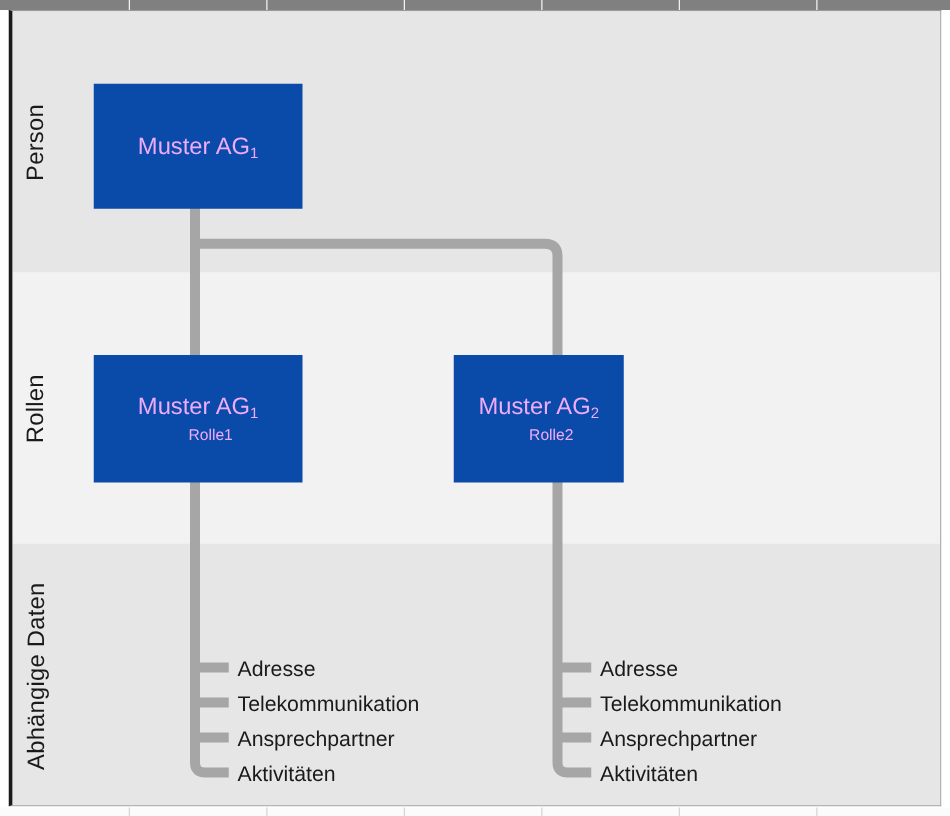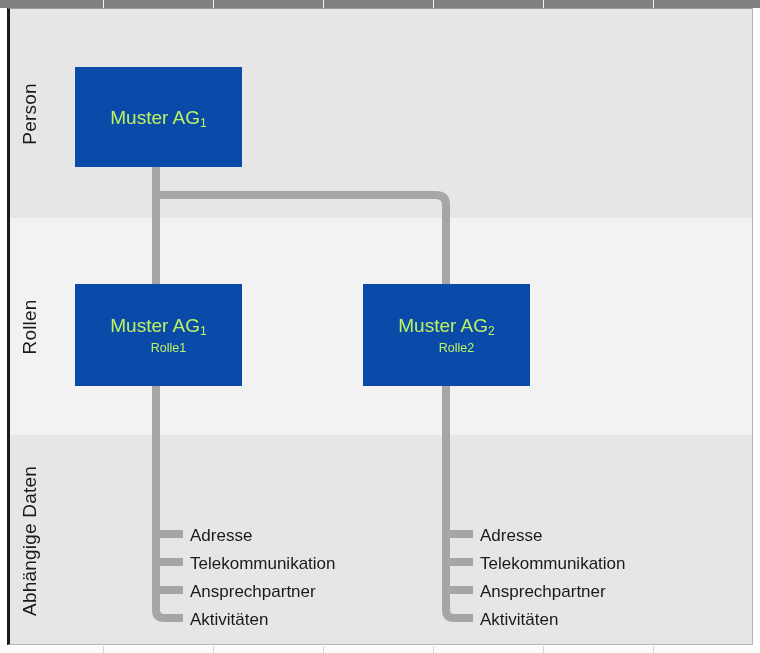--- a/index.html
+++ b/index.html
@@ -116,21 +116,21 @@
   }
 
   
   .node {
     position: absolute;
     background: #0a4aa8;
     display: flex;
     flex-direction: column;
     align-items: center;
     justify-content: center;
-    color: #bef264;
+    color: #f0abfc;
     box-sizing: border-box;
   }
   .node .node-title {
     font-size: 19px;
     line-height: 1;
     white-space: nowrap;
   }
   .node .node-title sub {
     font-size: 12px;
     vertical-align: baseline;
@@ -142,21 +142,21 @@
     font-size: 12.5px;
     line-height: 1;
     margin-top: 7px;
     white-space: nowrap;
     margin-left: 20px;
   }
   .node.single .node-title { margin-top: 0; }
 
   #node-person-1 { left: 65px;  top: 58px;  width: 167px; height: 100px; }
   #node-rolle-1  { left: 65px;  top: 275px; width: 167px; height: 102px; }
-  #node-rolle-2  { left: 353px; top: 275px; width: 167px; height: 102px; }
+  #node-rolle-2  { left: 353px; top: 275px; width: 136px; height: 102px; }
 
   
   .leaf-label {
     position: absolute;
     color: #1a1a1a;
     font-size: 17px;
     line-height: 1;
     white-space: nowrap;
   }
 </style>

